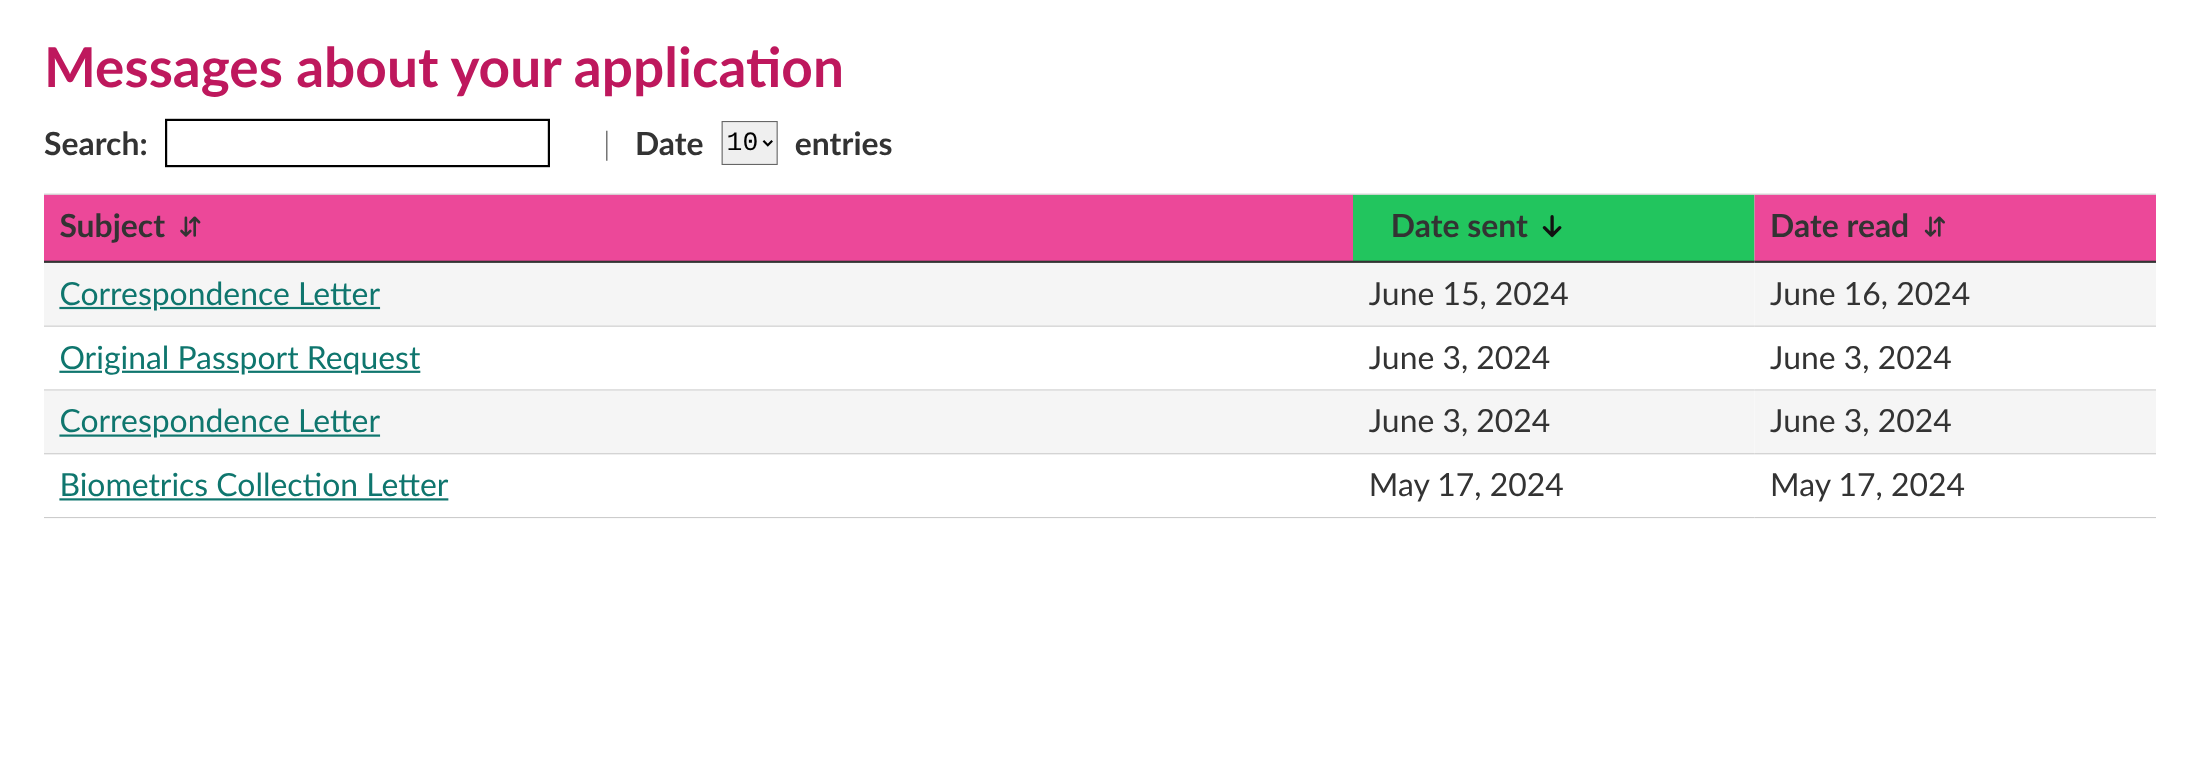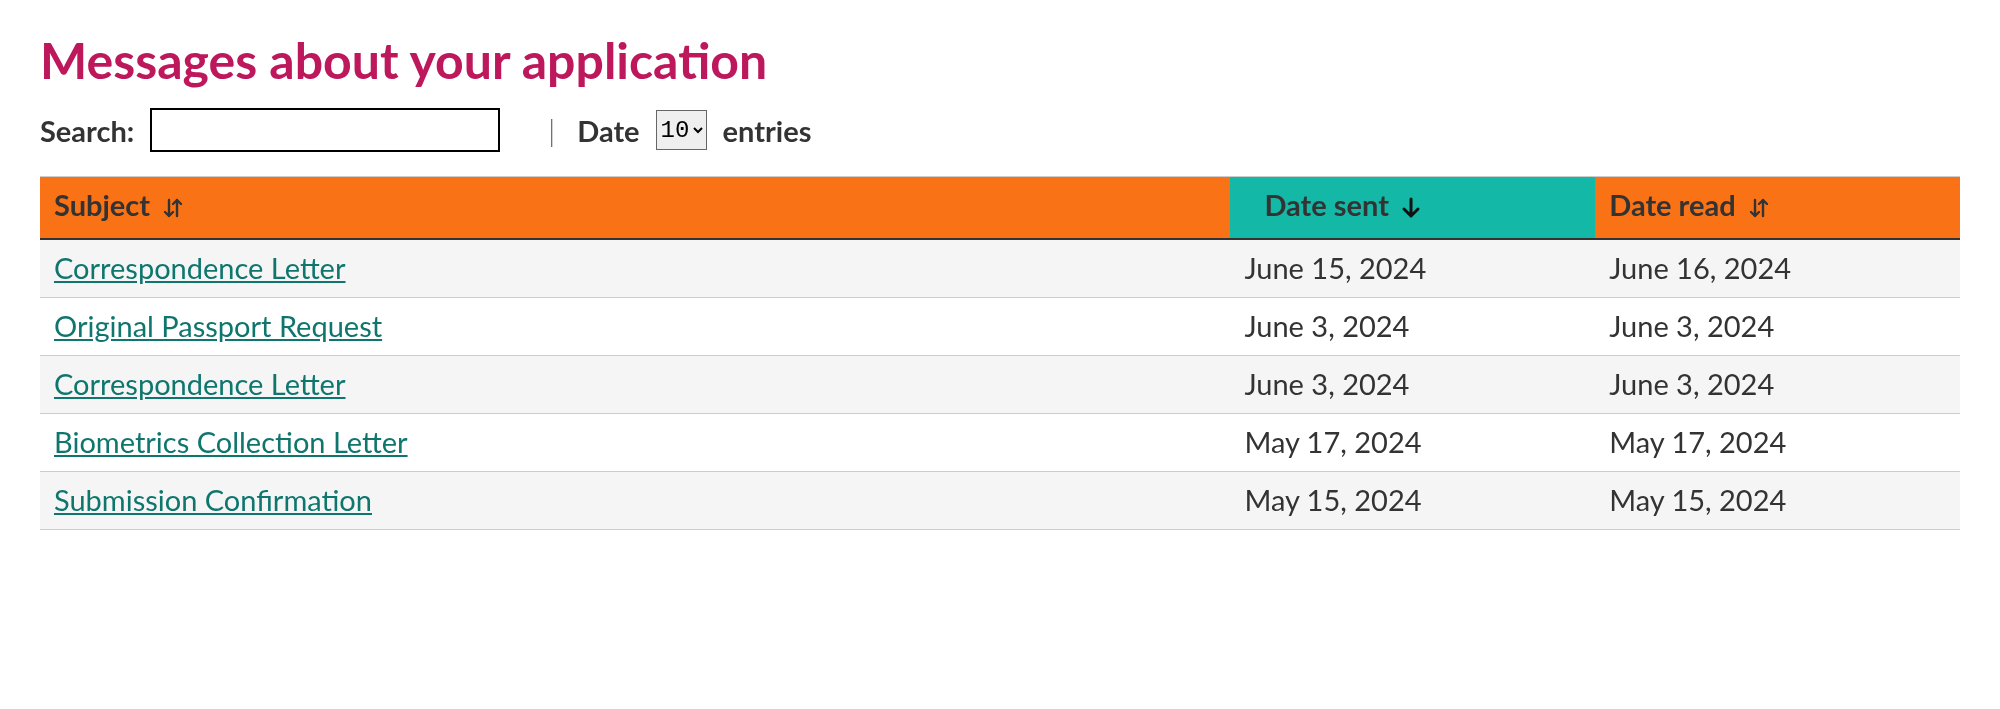--- a/index.html
+++ b/index.html
@@ -49,24 +49,24 @@
     width: 100%;
     border-collapse: collapse;
     font-size: 29px;
   }
   table.messages thead th {
     text-align: left;
     font-weight: 700;
     padding: 10px 14px 12px 14px;
     border-top: 1px solid #ccc;
     border-bottom: 2px solid #333;
-    background: #f97316;
+    background: #ec4899;
   }
   table.messages thead th.sorted {
-    background: #14b8a6;
+    background: #22c55e;
     padding-left: 34px;
   }
   table.messages tbody td {
     padding: 10px 14px 12px 14px;
     border-bottom: 1px solid #ccc;
     vertical-align: middle;
     color: #333;
   }
   table.messages tbody tr:nth-child(odd) td { background: #f5f5f5; }
   table.messages tbody tr:nth-child(even) td { background: #fff; }
@@ -145,19 +145,14 @@
       <tr>
         <td><a href="#" class="subject-link">Correspondence Letter</a></td>
         <td>June 3, 2024</td>
         <td>June 3, 2024</td>
       </tr>
       <tr>
         <td><a href="#" class="subject-link">Biometrics Collection Letter</a></td>
         <td>May 17, 2024</td>
         <td>May 17, 2024</td>
       </tr>
-      <tr>
-        <td><a href="#" class="subject-link">Submission Confirmation</a></td>
-        <td>May 15, 2024</td>
-        <td>May 15, 2024</td>
-      </tr>
     </tbody>
 </table>
 
 </body></html>

